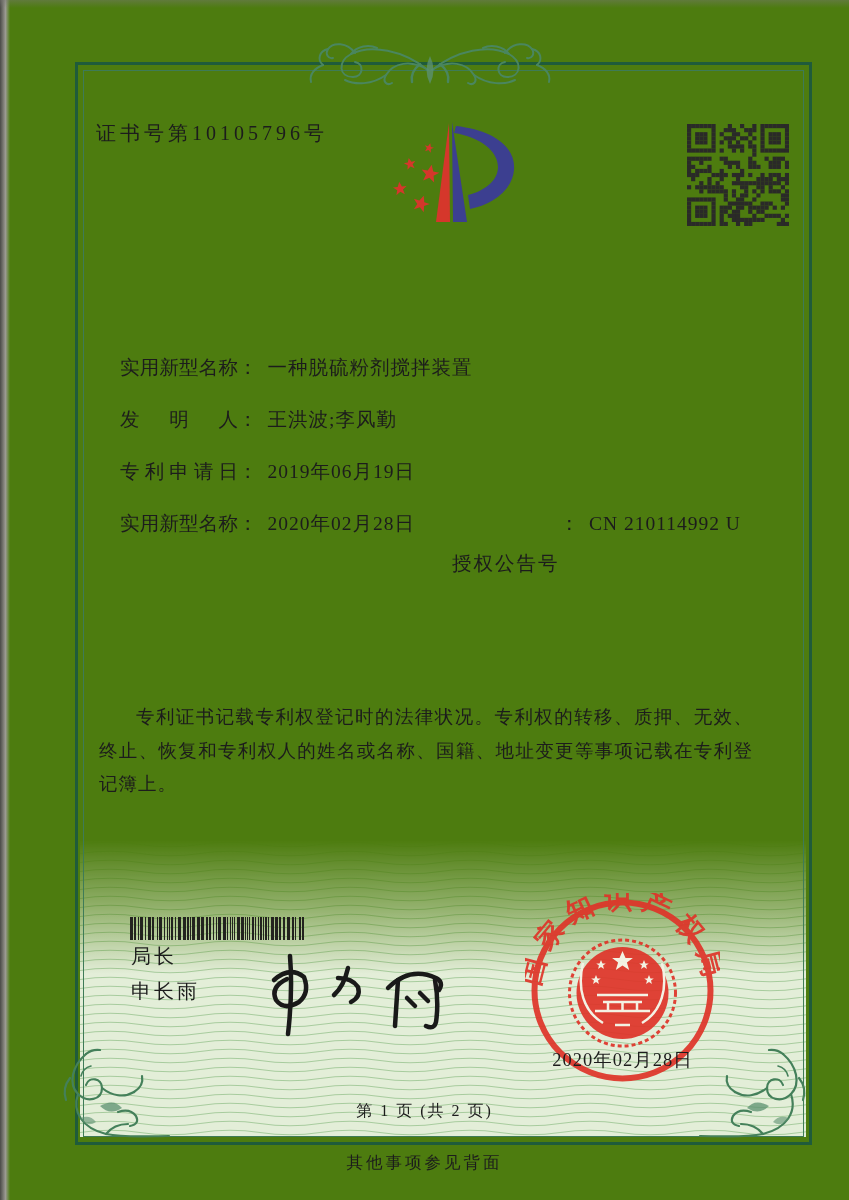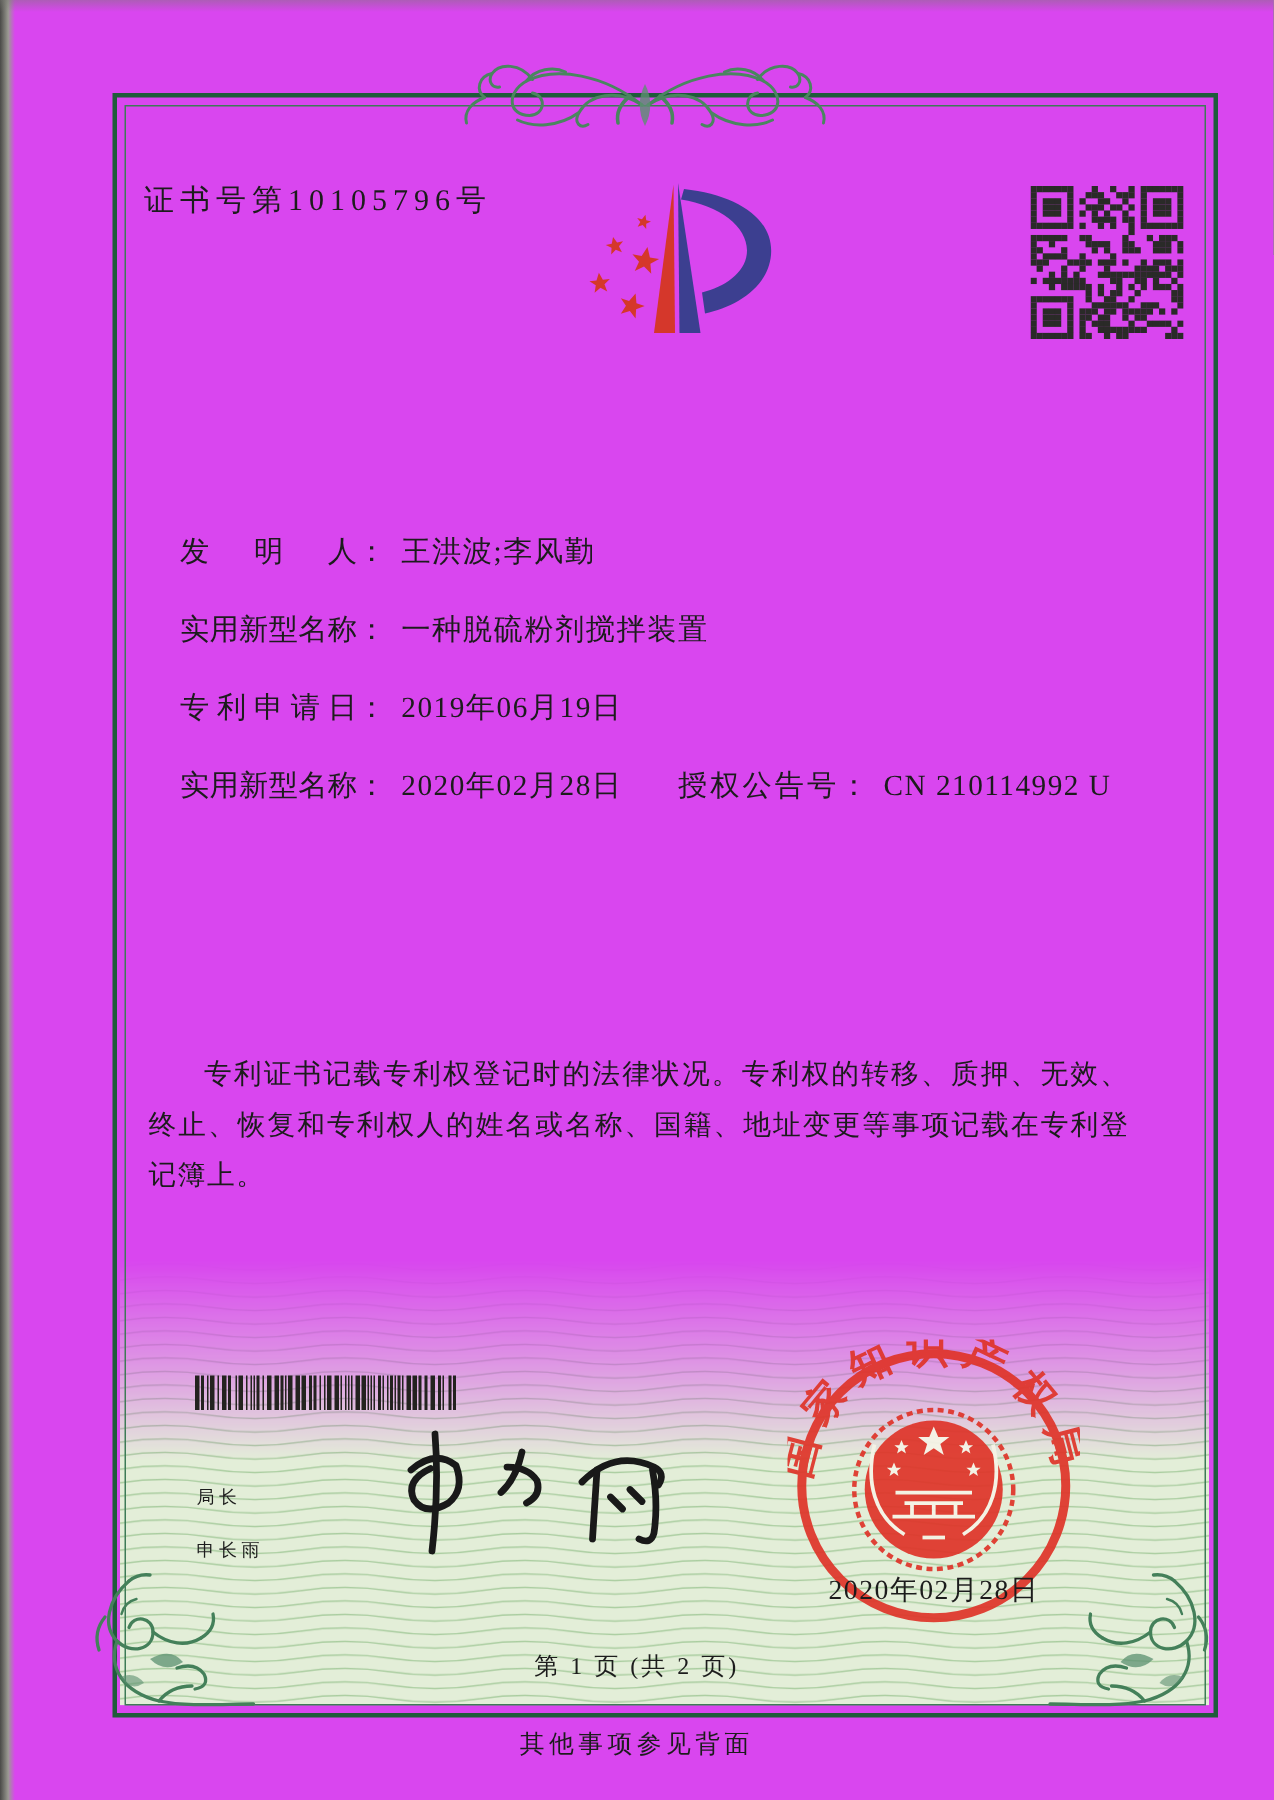--- a/index.html
+++ b/index.html
@@ -1,20 +1,20 @@
 <!DOCTYPE html>
 <html><head>
 <meta charset="utf-8">
 <style>
   html,body{margin:0;padding:0;background:#888;}
   .page{
     position:relative;
     width:849px;height:1200px;
     margin:0 auto;
-    background:#d946ef;
+    background:#4d7c0f;
     overflow:hidden;
     font-family:"Liberation Serif","DejaVu Serif",serif;
     color:#1c1c1c;
   }
   .scan-edge-left{position:absolute;left:0;top:0;width:10px;height:100%;
     background:linear-gradient(to right,#4a4a47,#9b9a92 55%,rgba(246,243,230,0));}
   .scan-edge-top{position:absolute;left:0;top:0;width:100%;height:8px;
     background:linear-gradient(to bottom,rgba(120,120,114,.45),rgba(246,243,230,0));}
   .frame-outer{position:absolute;left:75px;top:62px;width:731px;height:1077px;
     border:3px solid #1f5b3b;}
@@ -29,27 +29,27 @@
   .qr{position:absolute;left:687px;top:124px;}
   .title{position:absolute;left:0;top:246px;width:100%;text-align:center;
     font-size:41px;font-weight:600;letter-spacing:13px;}
   .fields{position:absolute;left:120px;top:354px;width:640px;}
   .frow{position:relative;height:52px;font-size:19.5px;white-space:nowrap;}
   .flabel{display:inline-block;width:118px;text-align:justify;text-align-last:justify;
     vertical-align:top;}
   .fcolon{display:inline-block;margin-right:10px;}
   .fvalue{letter-spacing:1px;}
   .fpair2{position:absolute;left:332px;top:0;}
-  .fpair2 .flabel{width:auto;letter-spacing:2px;}
+  .fpair2 .flabel{width:auto;letter-spacing:2px;margin-top:40px;}
   .paras{position:absolute;left:99px;top:701px;width:654px;
     font-size:18.5px;line-height:33.5px;text-align:justify;letter-spacing:1px;}
   .paras p{margin:0;text-indent:2em;}
   .barcode{position:absolute;left:130px;top:917px;height:23px;display:flex;align-items:stretch;}
   .barcode div{background:#23221f;}
-  .signer{position:absolute;left:131px;top:981px;font-size:12px;letter-spacing:3px;line-height:35px;}
+  .signer{position:absolute;left:131px;top:939px;font-size:20px;letter-spacing:3px;line-height:35px;}
   .signature{position:absolute;left:252px;top:946px;}
   .seal{position:absolute;left:525px;top:893px;}
   .seal-date{position:absolute;left:525px;top:1047px;width:195px;text-align:center;
     font-size:18.5px;letter-spacing:1px;}
   .page-num{position:absolute;left:0;top:1101px;width:100%;text-align:center;font-size:16px;letter-spacing:2px;}
   .back-note{position:absolute;left:0;top:1152px;width:100%;text-align:center;font-size:16.5px;letter-spacing:3px;}
 </style>
 </head>
 <body>
 
@@ -463,24 +463,24 @@
       <rect x="14" y="24" width="1.02" height="1.02" fill="#2a2a28"></rect>
       <rect x="15" y="24" width="1.02" height="1.02" fill="#2a2a28"></rect>
       <rect x="22" y="24" width="1.02" height="1.02" fill="#2a2a28"></rect>
       <rect x="23" y="24" width="1.02" height="1.02" fill="#2a2a28"></rect>
       <rect x="24" y="24" width="1.02" height="1.02" fill="#2a2a28"></rect>
     </svg>
 
 
   <div class="fields">
     <div class="frow">
-      <span class="flabel">发明人</span><span class="fcolon">：</span><span class="fvalue">王洪波;李风勤</span>
+      <span class="flabel">实用新型名称</span><span class="fcolon">：</span><span class="fvalue">一种脱硫粉剂搅拌装置</span>
     </div>
     <div class="frow">
-      <span class="flabel">实用新型名称</span><span class="fcolon">：</span><span class="fvalue">一种脱硫粉剂搅拌装置</span>
+      <span class="flabel">发明人</span><span class="fcolon">：</span><span class="fvalue">王洪波;李风勤</span>
     </div>
     <div class="frow">
       <span class="flabel">专利申请日</span><span class="fcolon">：</span><span class="fvalue">2019年06月19日</span>
     </div>
     <div class="frow">
       <span class="flabel">实用新型名称</span><span class="fcolon">：</span><span class="fvalue">2020年02月28日</span>
       <span class="fpair2"><span class="flabel">授权公告号</span><span class="fcolon">：</span><span class="fvalue">CN 210114992 U</span></span>
     </div>
   </div>
 

